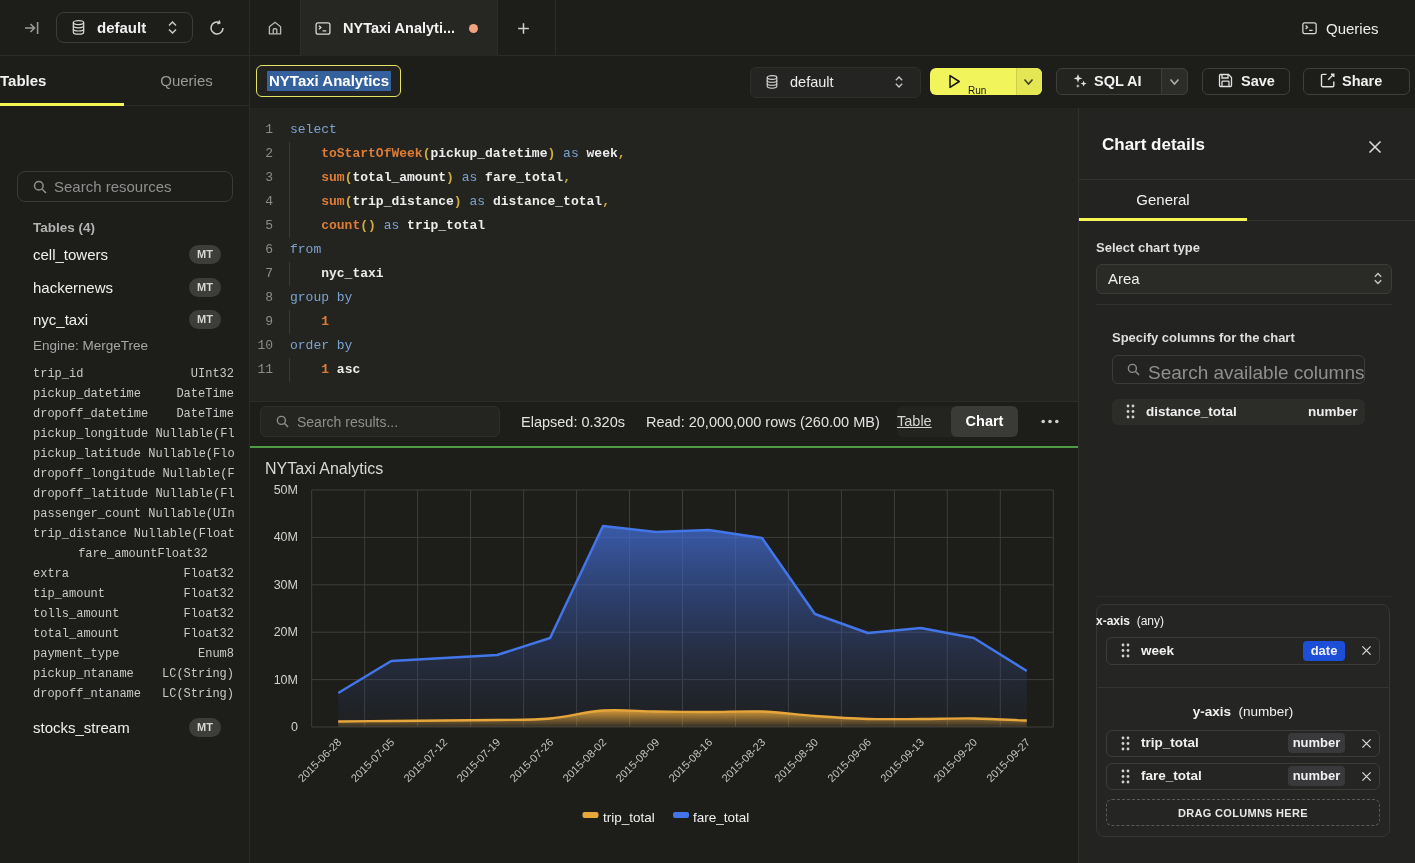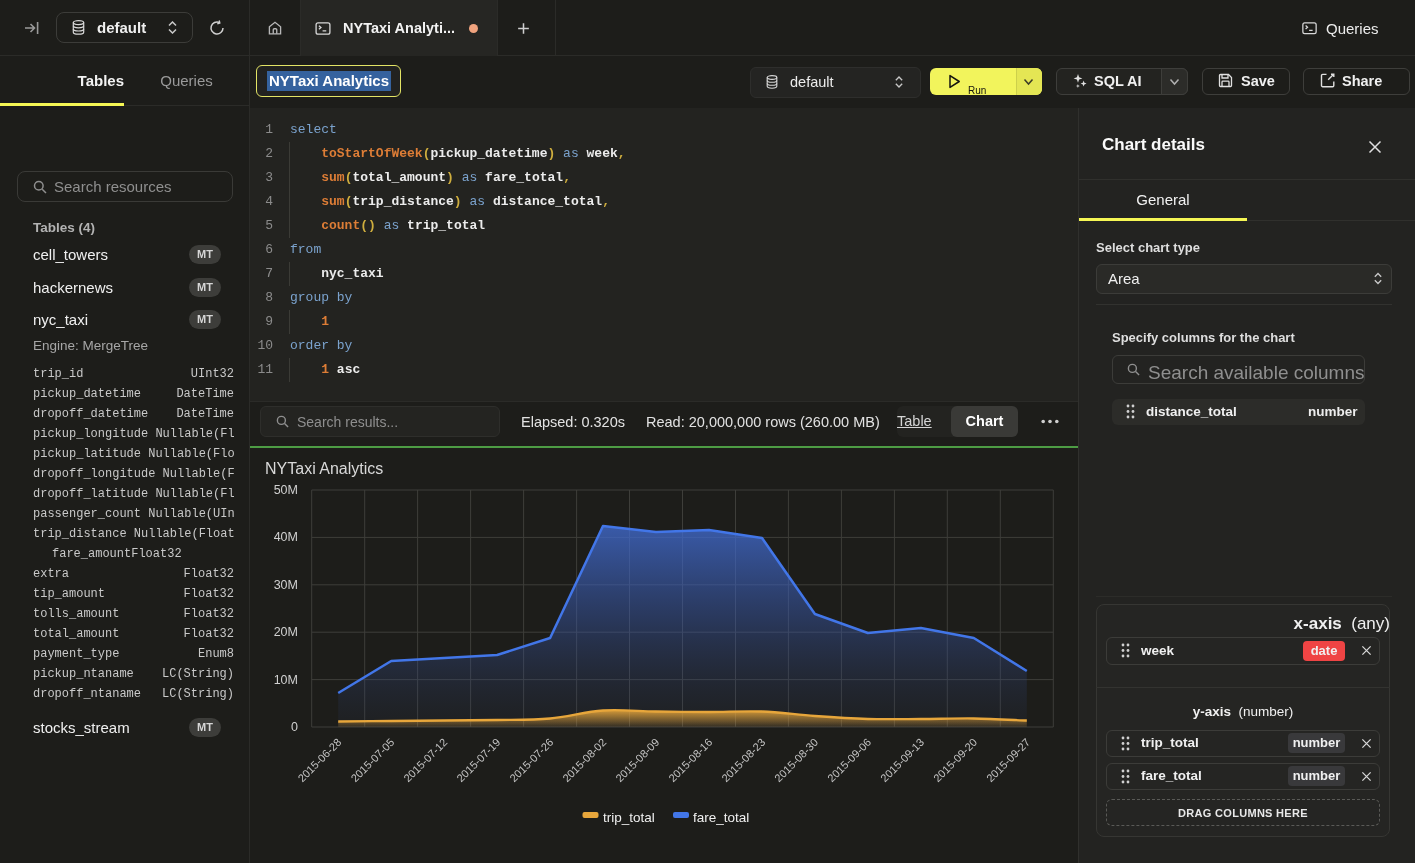--- a/index.html
+++ b/index.html
@@ -57,21 +57,21 @@
     <path d="M8.5 1.5 V15.5 M1.5 8.5 H15.5"></path>
   </svg>
 
   <svg class="abs" style="left:1302px;top:22px;" width="15" height="12.5" viewBox="0 0 19 16" fill="none" stroke="#d8d8d8" stroke-width="1.6">
     <rect x="1" y="1" width="17" height="14" rx="2.4"></rect>
     <path d="M4.5 4.6 L7 6.8 L4.5 9 M9 10.8 H13.5"></path>
   </svg>
   <div class="abs" style="left:1326px;top:20px;font-size:15px;color:#ececec;">Queries</div>
 
   <div class="abs" style="left:0;top:56px;width:249px;height:50px;border-bottom:1px solid #2b2b28;"></div>
-  <div class="abs" style="left:0;top:56px;width:124px;height:50px;line-height:50px;text-align:right;font-size:15px;font-weight:bold;color:#f2f2f2;">Tables</div>
+  <div class="abs" style="left:0;top:56px;width:124px;height:50px;line-height:50px;text-align:left;font-size:15px;font-weight:bold;color:#f2f2f2;">Tables</div>
   <div class="abs" style="left:124px;top:56px;width:125px;height:50px;line-height:50px;text-align:center;font-size:15px;color:#9a9a9a;">Queries</div>
   <div class="abs" style="left:0;top:103px;width:124px;height:3px;background:#f5f654;"></div>
 
 
   <div class="abs" style="left:17px;top:171px;width:216px;height:31px;border:1px solid #3a3a37;border-radius:8px;"></div>
   <svg class="abs" style="left:33px;top:180px;" width="14" height="14" viewBox="0 0 14 14" fill="none" stroke="#8f8f8f" stroke-width="1.5">
       <circle cx="5.8" cy="5.8" r="4.3"></circle>
       <path d="M9.2 9.2 L13 13"></path>
     </svg>
   <div class="abs" style="left:54px;top:178px;font-size:15px;color:#8f8f8f;">Search resources</div>
@@ -98,21 +98,21 @@
       <div style="display:flex;justify-content:space-between;">
         <span>dropoff_datetime</span>
         <span>DateTime</span>
       </div>
       <div>pickup_longitude Nullable(Fl</div>
       <div>pickup_latitude Nullable(Flo</div>
       <div>dropoff_longitude Nullable(F</div>
       <div>dropoff_latitude Nullable(Fl</div>
       <div>passenger_count Nullable(UIn</div>
       <div>trip_distance Nullable(Float</div>
-      <div style="display:flex;justify-content:flex-start;margin-left:19px;">
+      <div style="display:flex;justify-content:center;margin-left:19px;">
         <span>fare_amount</span>
         <span>Float32</span>
       </div>
       <div style="display:flex;justify-content:space-between;">
         <span>extra</span>
         <span>Float32</span>
       </div>
       <div style="display:flex;justify-content:space-between;">
         <span>tip_amount</span>
         <span>Float32</span>
@@ -331,32 +331,32 @@
       <circle cx="2" cy="7.5" r="1.4"></circle>
       <circle cx="7" cy="7.5" r="1.4"></circle>
       <circle cx="2" cy="13" r="1.4"></circle>
       <circle cx="7" cy="13" r="1.4"></circle>
   </svg>
   <div class="abs" style="left:1146px;top:404px;font-size:13.5px;font-weight:bold;color:#f0f0f0;">distance_total</div>
   <div class="abs" style="left:1308px;top:404px;font-size:13.5px;font-weight:bold;color:#ededed;">number</div>
 
   <div class="abs" style="left:1096px;top:596px;width:296px;height:1px;background:#2c2c29;"></div>
   <div class="abs" style="left:1096px;top:604px;width:294px;height:233px;border:1px solid #363633;border-radius:8px;background:#252523;"></div>
-  <div class="abs" style="left:1096px;top:614px;width:294px;text-align:right;font-size:17px;color:#f0f0f0;"><b>x-axis</b>&nbsp;&nbsp;(any)</div>
+  <div class="abs" style="left:1096px;top:614px;width:294px;text-align:left;font-size:12px;color:#f0f0f0;"><b>x-axis</b>&nbsp;&nbsp;(any)</div>
   <div class="abs" style="left:1106px;top:637px;width:274px;height:28px;border:1px solid #3c3c39;border-radius:6px;background:#252523;"></div>
   <svg class="abs" style="left:1121px;top:643px;" width="9" height="15" viewBox="0 0 9 15" fill="#d0d0d0">
     <circle cx="2" cy="2" r="1.4"></circle>
       <circle cx="7" cy="2" r="1.4"></circle>
       <circle cx="2" cy="7.5" r="1.4"></circle>
       <circle cx="7" cy="7.5" r="1.4"></circle>
       <circle cx="2" cy="13" r="1.4"></circle>
       <circle cx="7" cy="13" r="1.4"></circle>
   </svg>
   <div class="abs" style="left:1141px;top:643px;font-size:13.5px;font-weight:bold;color:#f0f0f0;">week</div>
-  <div class="abs" style="left:1303px;top:641px;width:42px;height:20px;background:#ef4444;border-radius:4px;text-align:center;line-height:20px;font-size:13px;font-weight:bold;color:#f0f0f0;">date</div>
+  <div class="abs" style="left:1303px;top:641px;width:42px;height:20px;background:#1d4ed8;border-radius:4px;text-align:center;line-height:20px;font-size:13px;font-weight:bold;color:#f0f0f0;">date</div>
   <svg class="abs" style="left:1361px;top:645px;" width="11" height="11" viewBox="0 0 12 12" fill="none" stroke="#d8d8d8" stroke-width="1.4">
       <path d="M1.5 1.5 L10.5 10.5 M10.5 1.5 L1.5 10.5"></path>
     </svg>
   <div class="abs" style="left:1096px;top:687px;width:294px;height:1px;background:#333330;"></div>
   <div class="abs" style="left:1096px;top:704px;width:294px;text-align:center;font-size:13.5px;color:#f0f0f0;"><b>y-axis</b>&nbsp;&nbsp;(number)</div>
   <div class="abs" style="left:1106px;top:730px;width:274px;height:27px;border:1px solid #3c3c39;border-radius:6px;background:#252523;"></div>
   <svg class="abs" style="left:1121px;top:736px;" width="9" height="15" viewBox="0 0 9 15" fill="#d0d0d0">
     <circle cx="2" cy="2" r="1.4"></circle>
       <circle cx="7" cy="2" r="1.4"></circle>
       <circle cx="2" cy="7.5" r="1.4"></circle>

